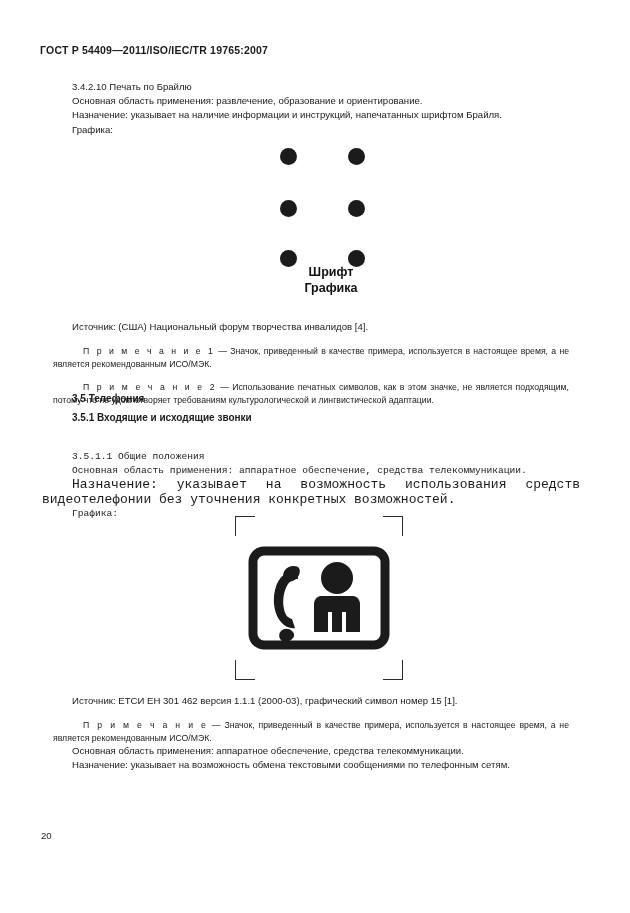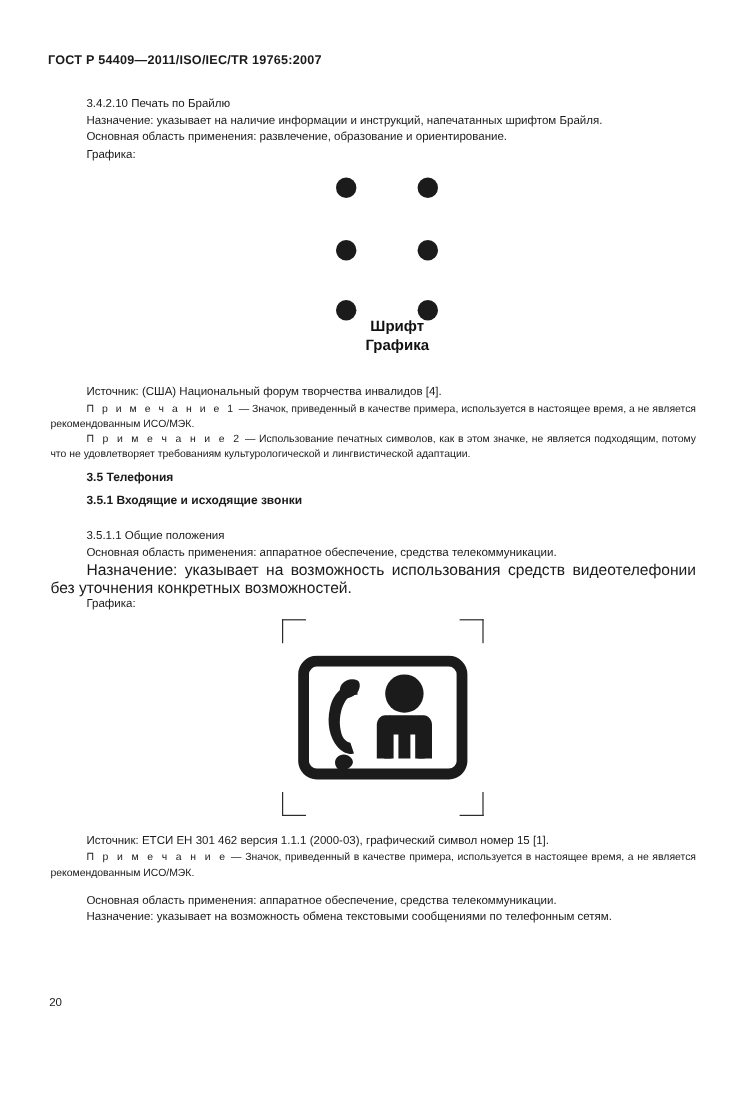--- a/index.html
+++ b/index.html
@@ -44,21 +44,21 @@
     white-space: nowrap;
   }
   .ln.ind {
     padding-left: 30px;
   }
   .note {
     font-size: 8.7px;
     line-height: 12.6px;
     text-align: justify;
     text-indent: 30px;
-    margin: 0;
+    margin: 11px;
     color: #1a1a1a;
   }
   .note .nw {
     letter-spacing: 2.1px;
   }
   .src {
     font-size: 9.6px;
     line-height: 14.2px;
     padding-left: 30px;
     white-space: nowrap;
@@ -144,22 +144,22 @@
 </style>
 </head>
 <body>
 
 <div class="page">
 
   <div class="doc-header">ГОСТ Р 54409—2011/ISO/IEC/TR 19765:2007</div>
 
   <div class="body-col" style="top:80px;">
     <div class="ln ind">3.4.2.10 Печать по Брайлю</div>
+    <div class="ln ind">Основная область применения: развлечение, образование и ориентирование.</div>
     <div class="ln ind">Назначение: указывает на наличие информации и инструкций, напечатанных шрифтом Брайля.</div>
-    <div class="ln ind">Основная область применения: развлечение, образование и ориентирование.</div>
     <div class="ln ind">Графика:</div>
   </div>
 
   <div class="braille-fig">
     <div class="dot" style="left:9px;  top:3px;"></div>
     <div class="dot" style="left:77px; top:3px;"></div>
     <div class="dot" style="left:9px;  top:55px;"></div>
     <div class="dot" style="left:77px; top:55px;"></div>
     <div class="dot" style="left:9px;  top:105px;"></div>
     <div class="dot" style="left:77px; top:105px;"></div>
@@ -175,21 +175,21 @@
     <p class="note"><span class="nw">П р и м е ч а н и е 2</span><span> — Использование печатных символов, как в этом значке, не является подходящим, потому что не удовлетворяет требованиям культурологической и лингвистической адаптации.</span></p>
   </div>
 
   <div class="body-col" style="top:392px;">
     <div class="head-b">3.5 Телефония</div>
   </div>
   <div class="body-col" style="top:411px;">
     <div class="head-b">3.5.1 Входящие и исходящие звонки</div>
   </div>
 
-  <div class="body-col" style="top:440px;">
+  <div class="body-col" style="top:450px;font-family:Liberation Mono, monospace;">
     <div class="ln ind">3.5.1.1 Общие положения</div>
     <div class="ln ind">Основная область применения: аппаратное обеспечение, средства телекоммуникации.</div>
     <p class="just">Назначение: указывает на возможность использования средств видеотелефонии без уточнения конкретных возможностей.</p>
     <div class="ln ind">Графика:</div>
   </div>
 
   <div class="phone-fig">
     <div class="corner tl"></div>
     <div class="corner tr"></div>
     <div class="corner bl"></div>

